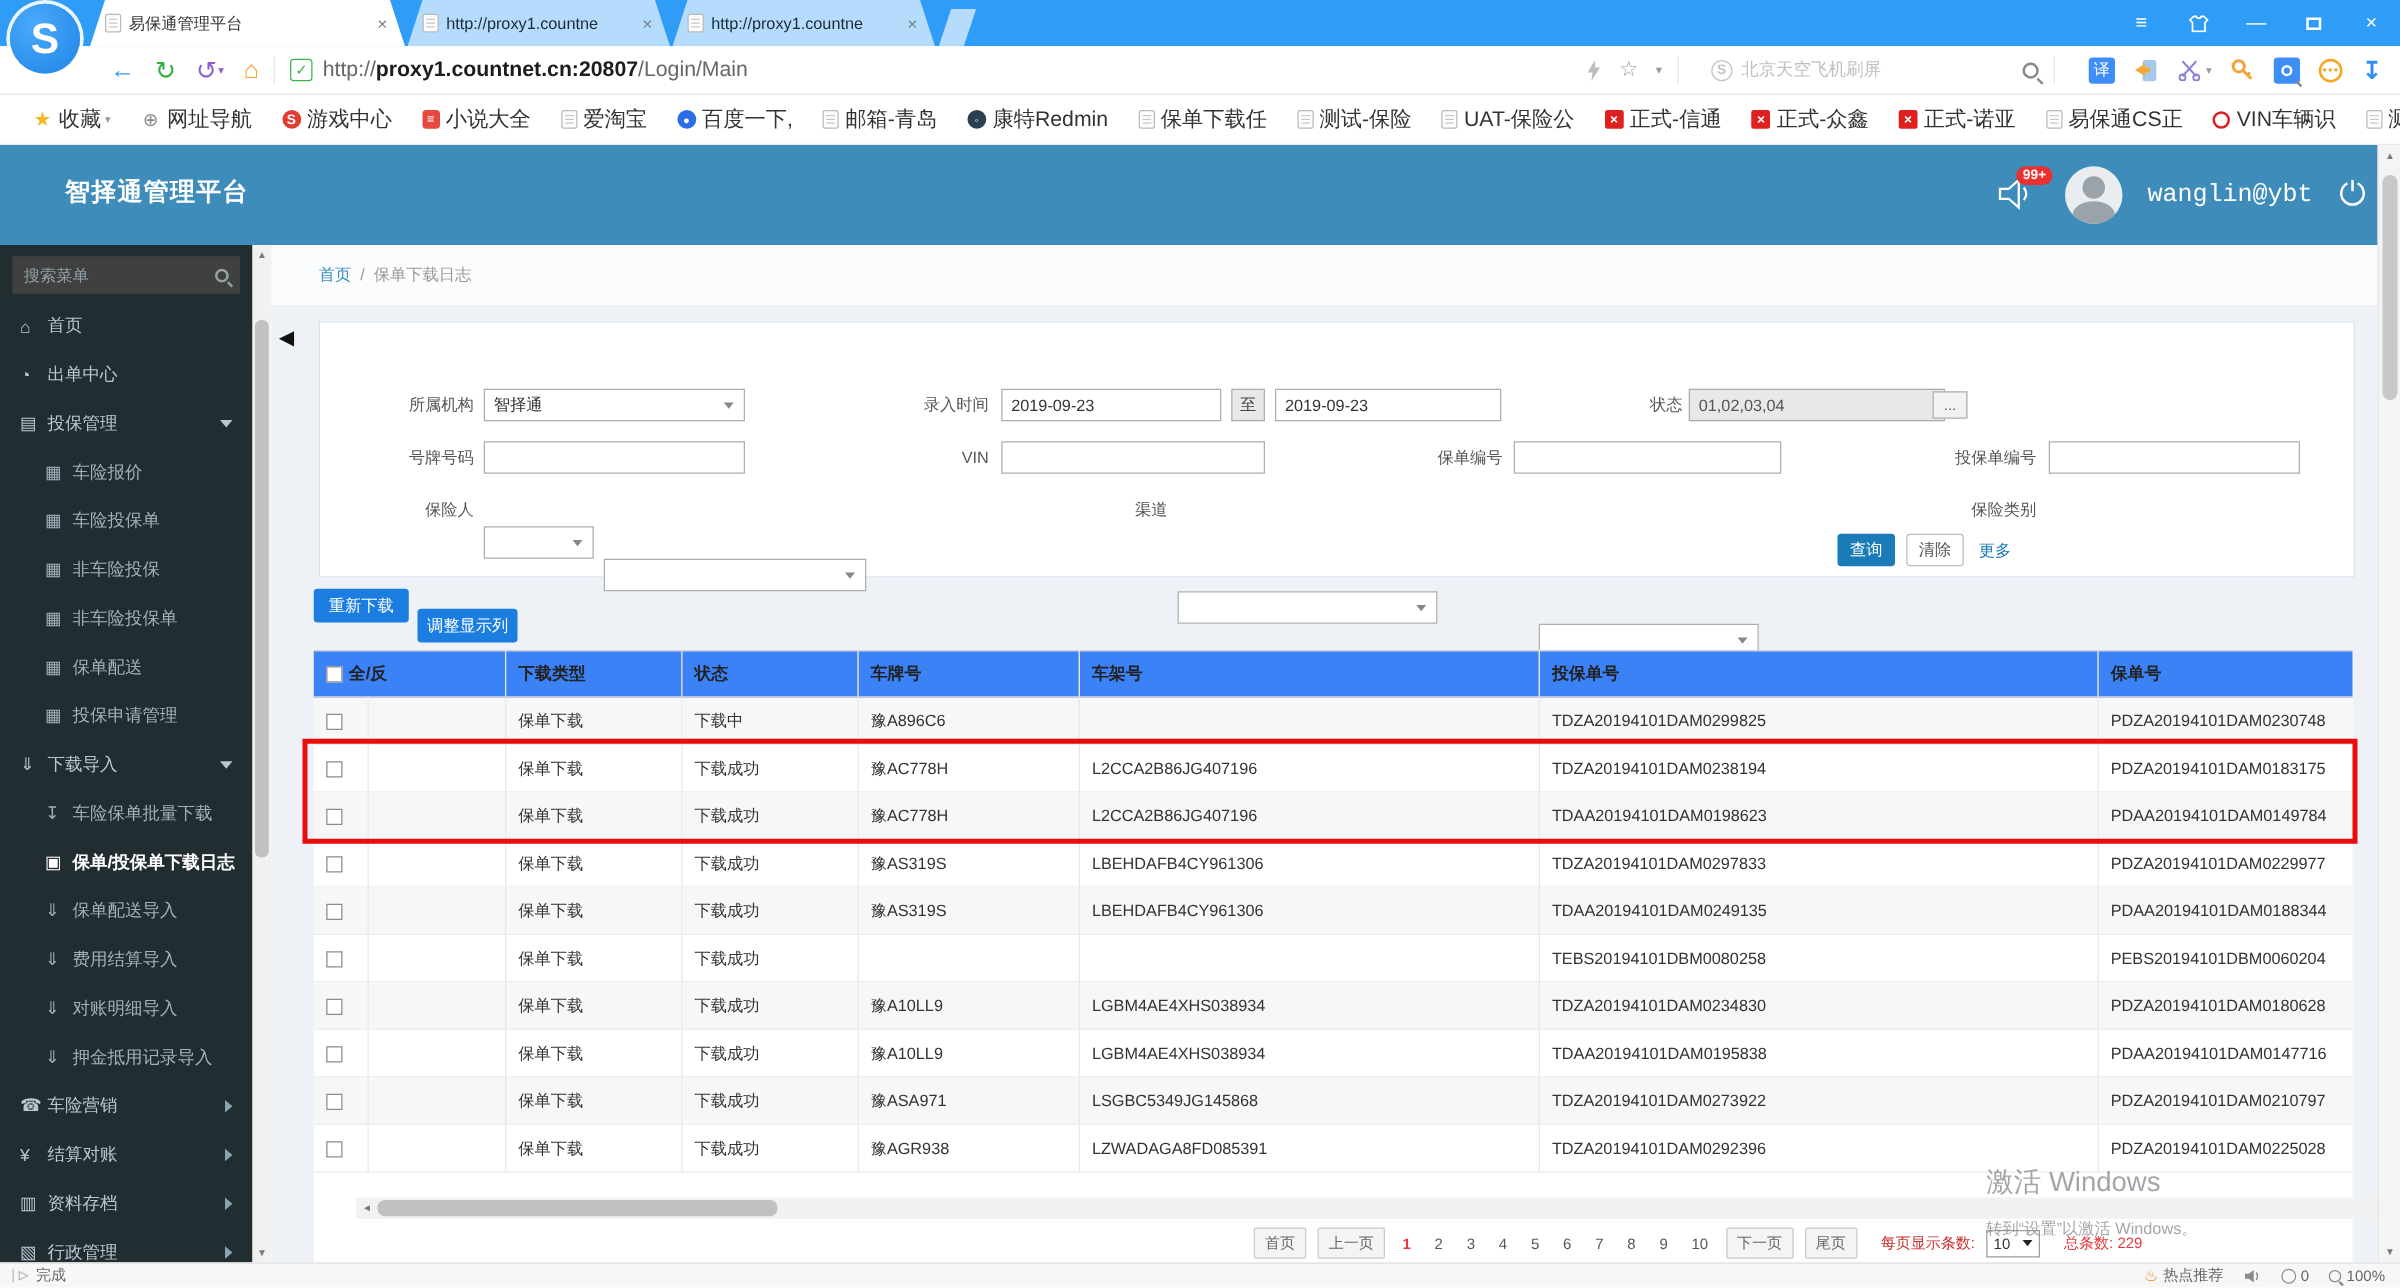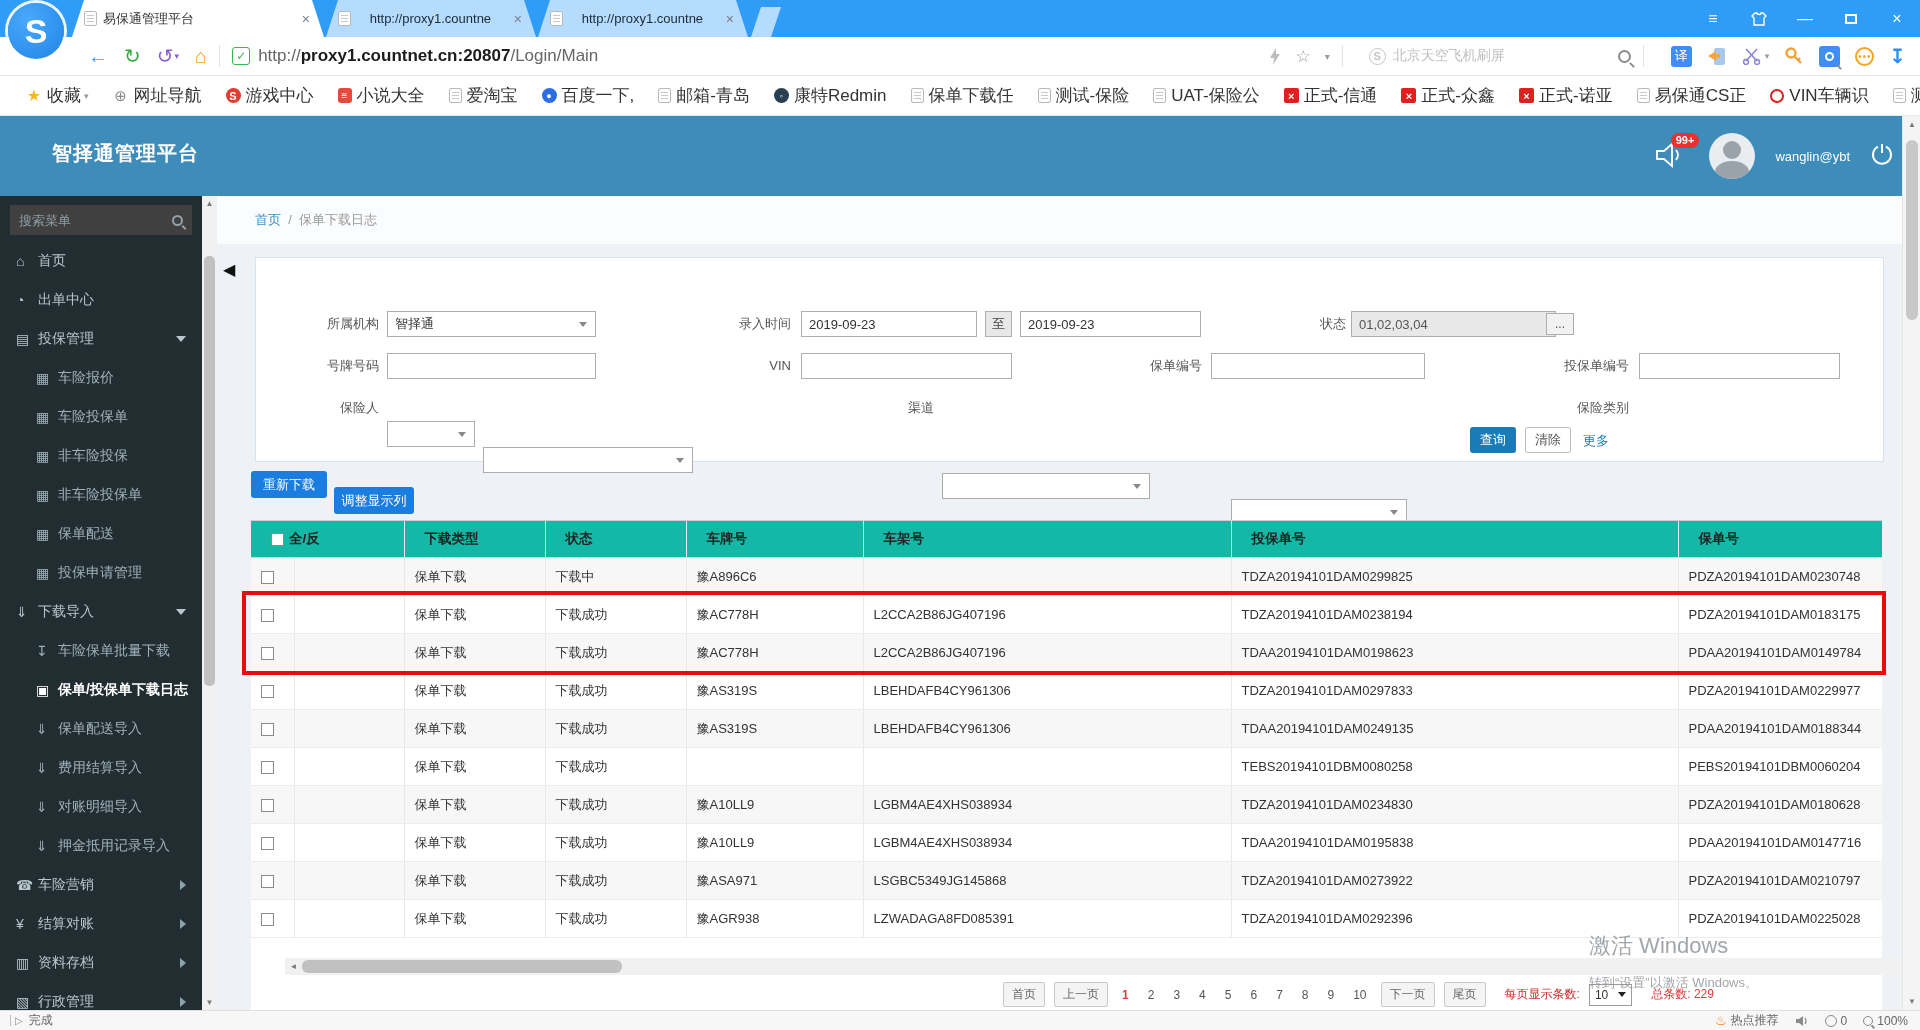--- a/index.html
+++ b/index.html
@@ -8,21 +8,21 @@
 
   
   .tabstrip{position:absolute;left:0;top:0;width:1920px;height:37px;background:#2f9cf7;}
   .sogou-logo{position:absolute;left:8px;top:3px;width:56px;height:56px;border-radius:50%;
     background:radial-gradient(circle at 35% 30%,#4aa9fb,#1f84e6);color:#fff;font-size:34px;font-weight:bold;
     display:flex;align-items:center;justify-content:center;z-index:20;box-shadow:0 0 0 3px rgba(255,255,255,.9);}
   .tabs{position:absolute;left:72px;top:0;height:37px;display:flex;align-items:flex-end;}
   .tab{height:37px;display:flex;align-items:center;padding:0 12px;font-size:13px;color:#223;
     clip-path:polygon(12px 0,calc(100% - 12px) 0,100% 100%,0 100%);}
   .tab.active{background:#fff;width:252px;color:#333;}
-  .tab.inactive{background:#b5dbfd;width:210px;margin-left:2px;color:#1b2a38;text-align:center;}
+  .tab.inactive{background:#b5dbfd;width:210px;margin-left:2px;color:#1b2a38;}
   .tab .t-title{overflow:hidden;white-space:nowrap;text-overflow:ellipsis;flex:1;margin:0 8px 0 6px;}
   .tab .t-close{color:#77808a;font-size:14px;padding:0 2px;}
   .newtab{height:30px;width:30px;margin-left:3px;background:#b5dbfd;clip-path:polygon(10px 0,100% 0,calc(100% - 10px) 100%,0 100%);align-self:flex-end;}
   .wincontrols{position:absolute;right:0;top:0;height:37px;display:flex;align-items:center;color:#fff;}
   .wc{width:46px;height:37px;display:flex;align-items:center;justify-content:center;font-size:16px;}
   .wc-max i{display:block;width:12px;height:10px;border:2px solid #fff;}
   .wc-shirt svg{display:block;}
 
   
   .addressbar{position:absolute;left:0;top:37px;width:1920px;height:39px;background:#fff;border-bottom:1px solid #e6e6e6;
@@ -75,21 +75,21 @@
   
   .appheader{position:absolute;left:0;top:116px;width:1920px;height:80px;background:#3d8cba;}
   .app-title{position:absolute;left:52px;top:24px;color:#fff;font-size:20px;font-weight:bold;letter-spacing:1px;}
   .hdr-right{position:absolute;right:26px;top:0;height:80px;display:flex;align-items:center;gap:20px;}
   .spk-wrap{position:relative;width:34px;height:30px;}
   .badge{position:absolute;right:-10px;top:-8px;background:#ec2f2f;color:#fff;font-size:11px;font-weight:bold;
     border-radius:9px;padding:1px 5px;line-height:13px;}
   .avatar{width:46px;height:46px;border-radius:50%;background:#e9edf0;position:relative;overflow:hidden;}
   .avatar::before{content:"";position:absolute;left:14px;top:8px;width:18px;height:18px;border-radius:50%;background:#9aa3a9;}
   .avatar::after{content:"";position:absolute;left:6px;top:28px;width:34px;height:22px;border-radius:50% 50% 0 0;background:#9aa3a9;}
-  .hdr-user{color:#fff;font-size:13px;}
+  .hdr-user{color:#fff;font-size:20px;font-family:Liberation Mono, monospace;}
 
   
   .sidebar{position:absolute;left:0;top:196px;width:202px;height:814px;background:#222d32;overflow:hidden;}
   .sb-search{margin:9px 10px 6px 10px;height:30px;background:#404040;display:flex;align-items:center;padding:0 9px;}
   .sb-search input{flex:1;background:transparent;border:none;outline:none;color:#c8d2d8;font-size:13px;min-width:0;}
   .sb-search input::placeholder{color:#8f9ea6;}
   .sb-mag{position:relative;width:11px;height:11px;border:2px solid #93a1a8;border-radius:50%;}
   .sb-mag::after{content:"";position:absolute;width:2px;height:5px;background:#93a1a8;left:9px;top:8px;transform:rotate(-45deg);}
   .sb-item{height:39px;display:flex;align-items:center;color:#b8c7ce;font-size:14px;position:relative;padding-left:16px;}
   .sb-item.lv1{padding-left:36px;color:#9fb1ba;}
@@ -123,22 +123,22 @@
   .zhi-box{background:#e8e8e8;border:1px solid #adadad;height:26px;display:flex;align-items:center;justify-content:center;font-size:13px;color:#444;}
   .dots-btn{border:1px solid #adadad;background:#f2f2f2;height:22px;margin-top:2px;display:flex;align-items:center;justify-content:center;font-size:12px;color:#555;}
   .btn-blue{background:#1a7bb9;color:#fff;border:none;border-radius:3px;font-size:13px;height:26px;}
   .btn-plain{background:#fff;color:#555;border:1px solid #bbb;border-radius:3px;font-size:13px;height:26px;}
   .link-more{color:#1a7bb9;font-size:13px;}
 
   .act-btn{position:absolute;height:27px;border:none;border-radius:3px;background:#1b7de0;color:#fff;font-size:13px;}
 
   .tbl-block{position:absolute;left:34px;top:324px;width:1631px;height:490px;background:#fff;}
   table.dl{border-collapse:collapse;table-layout:fixed;width:1631px;}
-  .dl th{height:37px;text-align:left;padding-left:20px;font-size:13.5px;color:#222;font-weight:bold;
-    border-top:1px solid #cfcfcf;border-bottom:1px solid #d9d9d9;border-right:1px solid #e8e8e8;background:#14b8a6;}
+  .dl th{height:37px;text-align:left;padding-left:10px;font-size:13.5px;color:#222;font-weight:bold;
+    border-top:1px solid #cfcfcf;border-bottom:1px solid #d9d9d9;border-right:1px solid #e8e8e8;background:#3b82f6;}
   .dl td{height:38px;font-size:13px;color:#333;padding-left:10px;border-bottom:1px solid #ececec;border-right:1px solid #e8e8e8;
     white-space:nowrap;overflow:hidden;}
   .dl tr.odd td{background:#f7f7f7;}
   .dl td:last-child,.dl th:last-child{border-right:none;}
   .cbx{display:inline-block;width:13px;height:13px;border:1px solid #8b8b8b;background:#fff;vertical-align:middle;}
   .th-chk{display:flex;align-items:center;gap:5px;}
 
   .redbox{position:absolute;left:25px;top:395px;width:1644px;height:84px;border:4px solid #e80c0c;z-index:6;}
 
   .hscroll{position:absolute;left:34px;top:438px;width:1631px;height:17px;background:#f1f1f1;}

